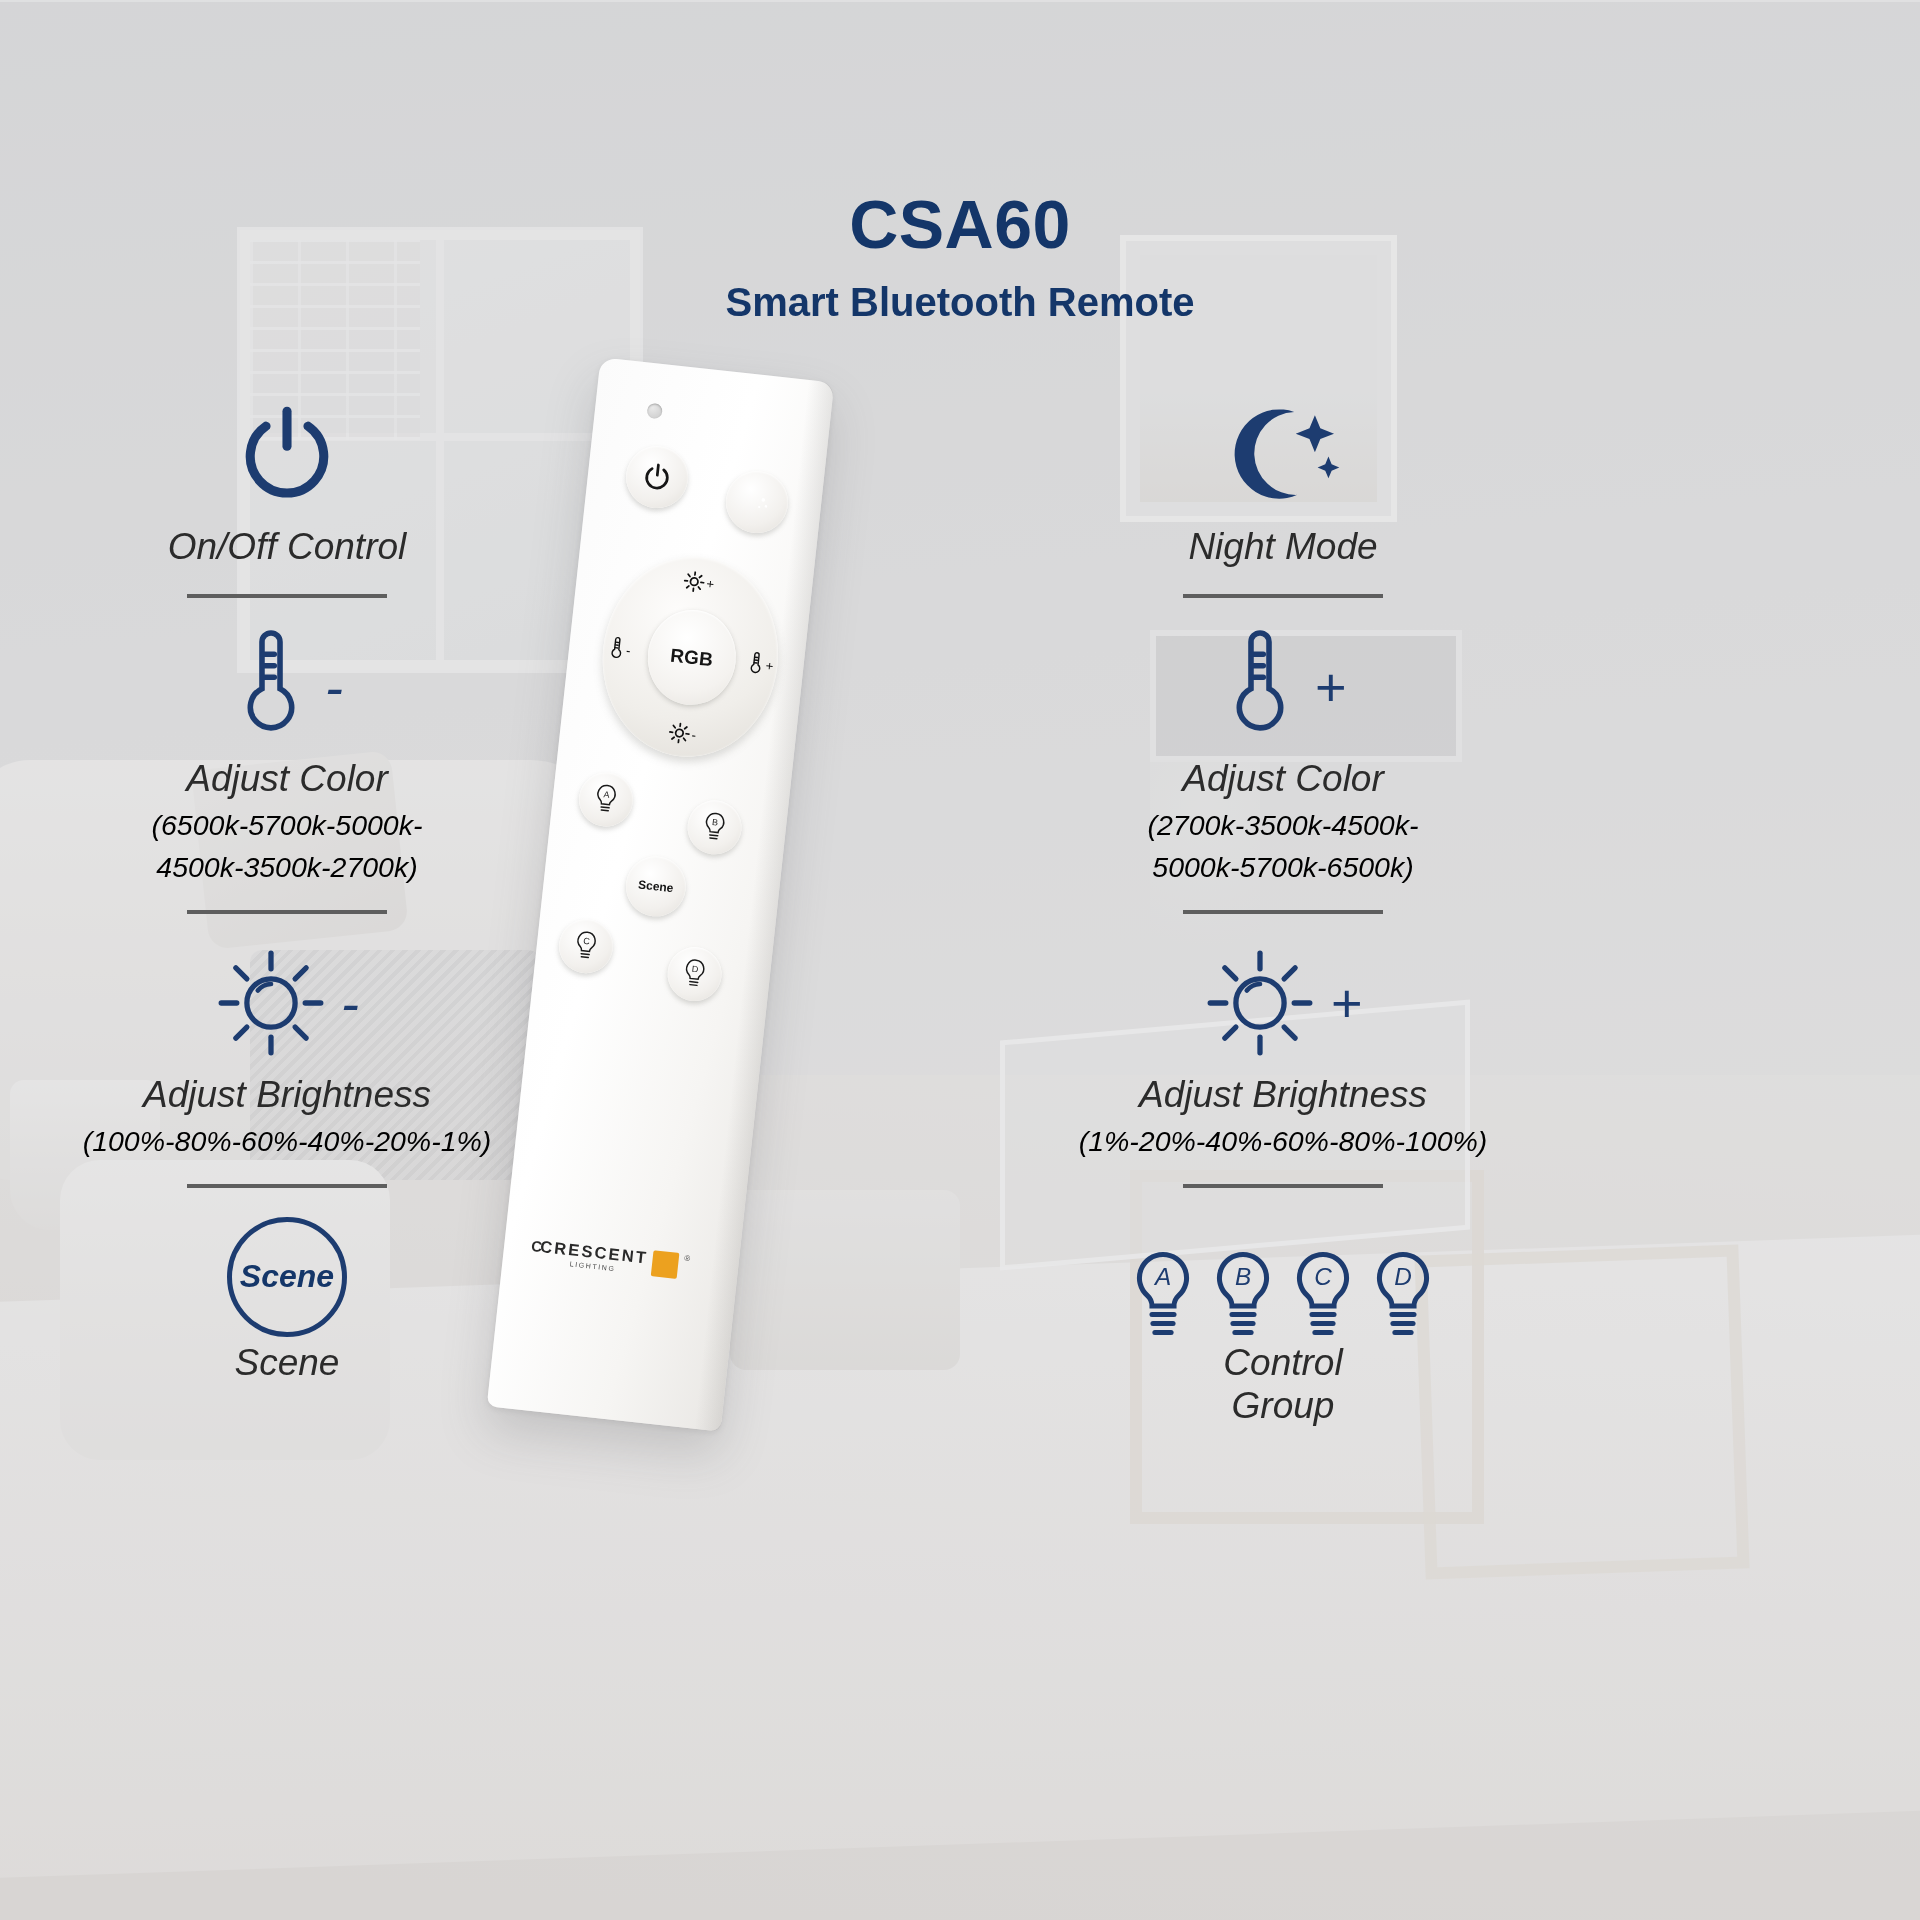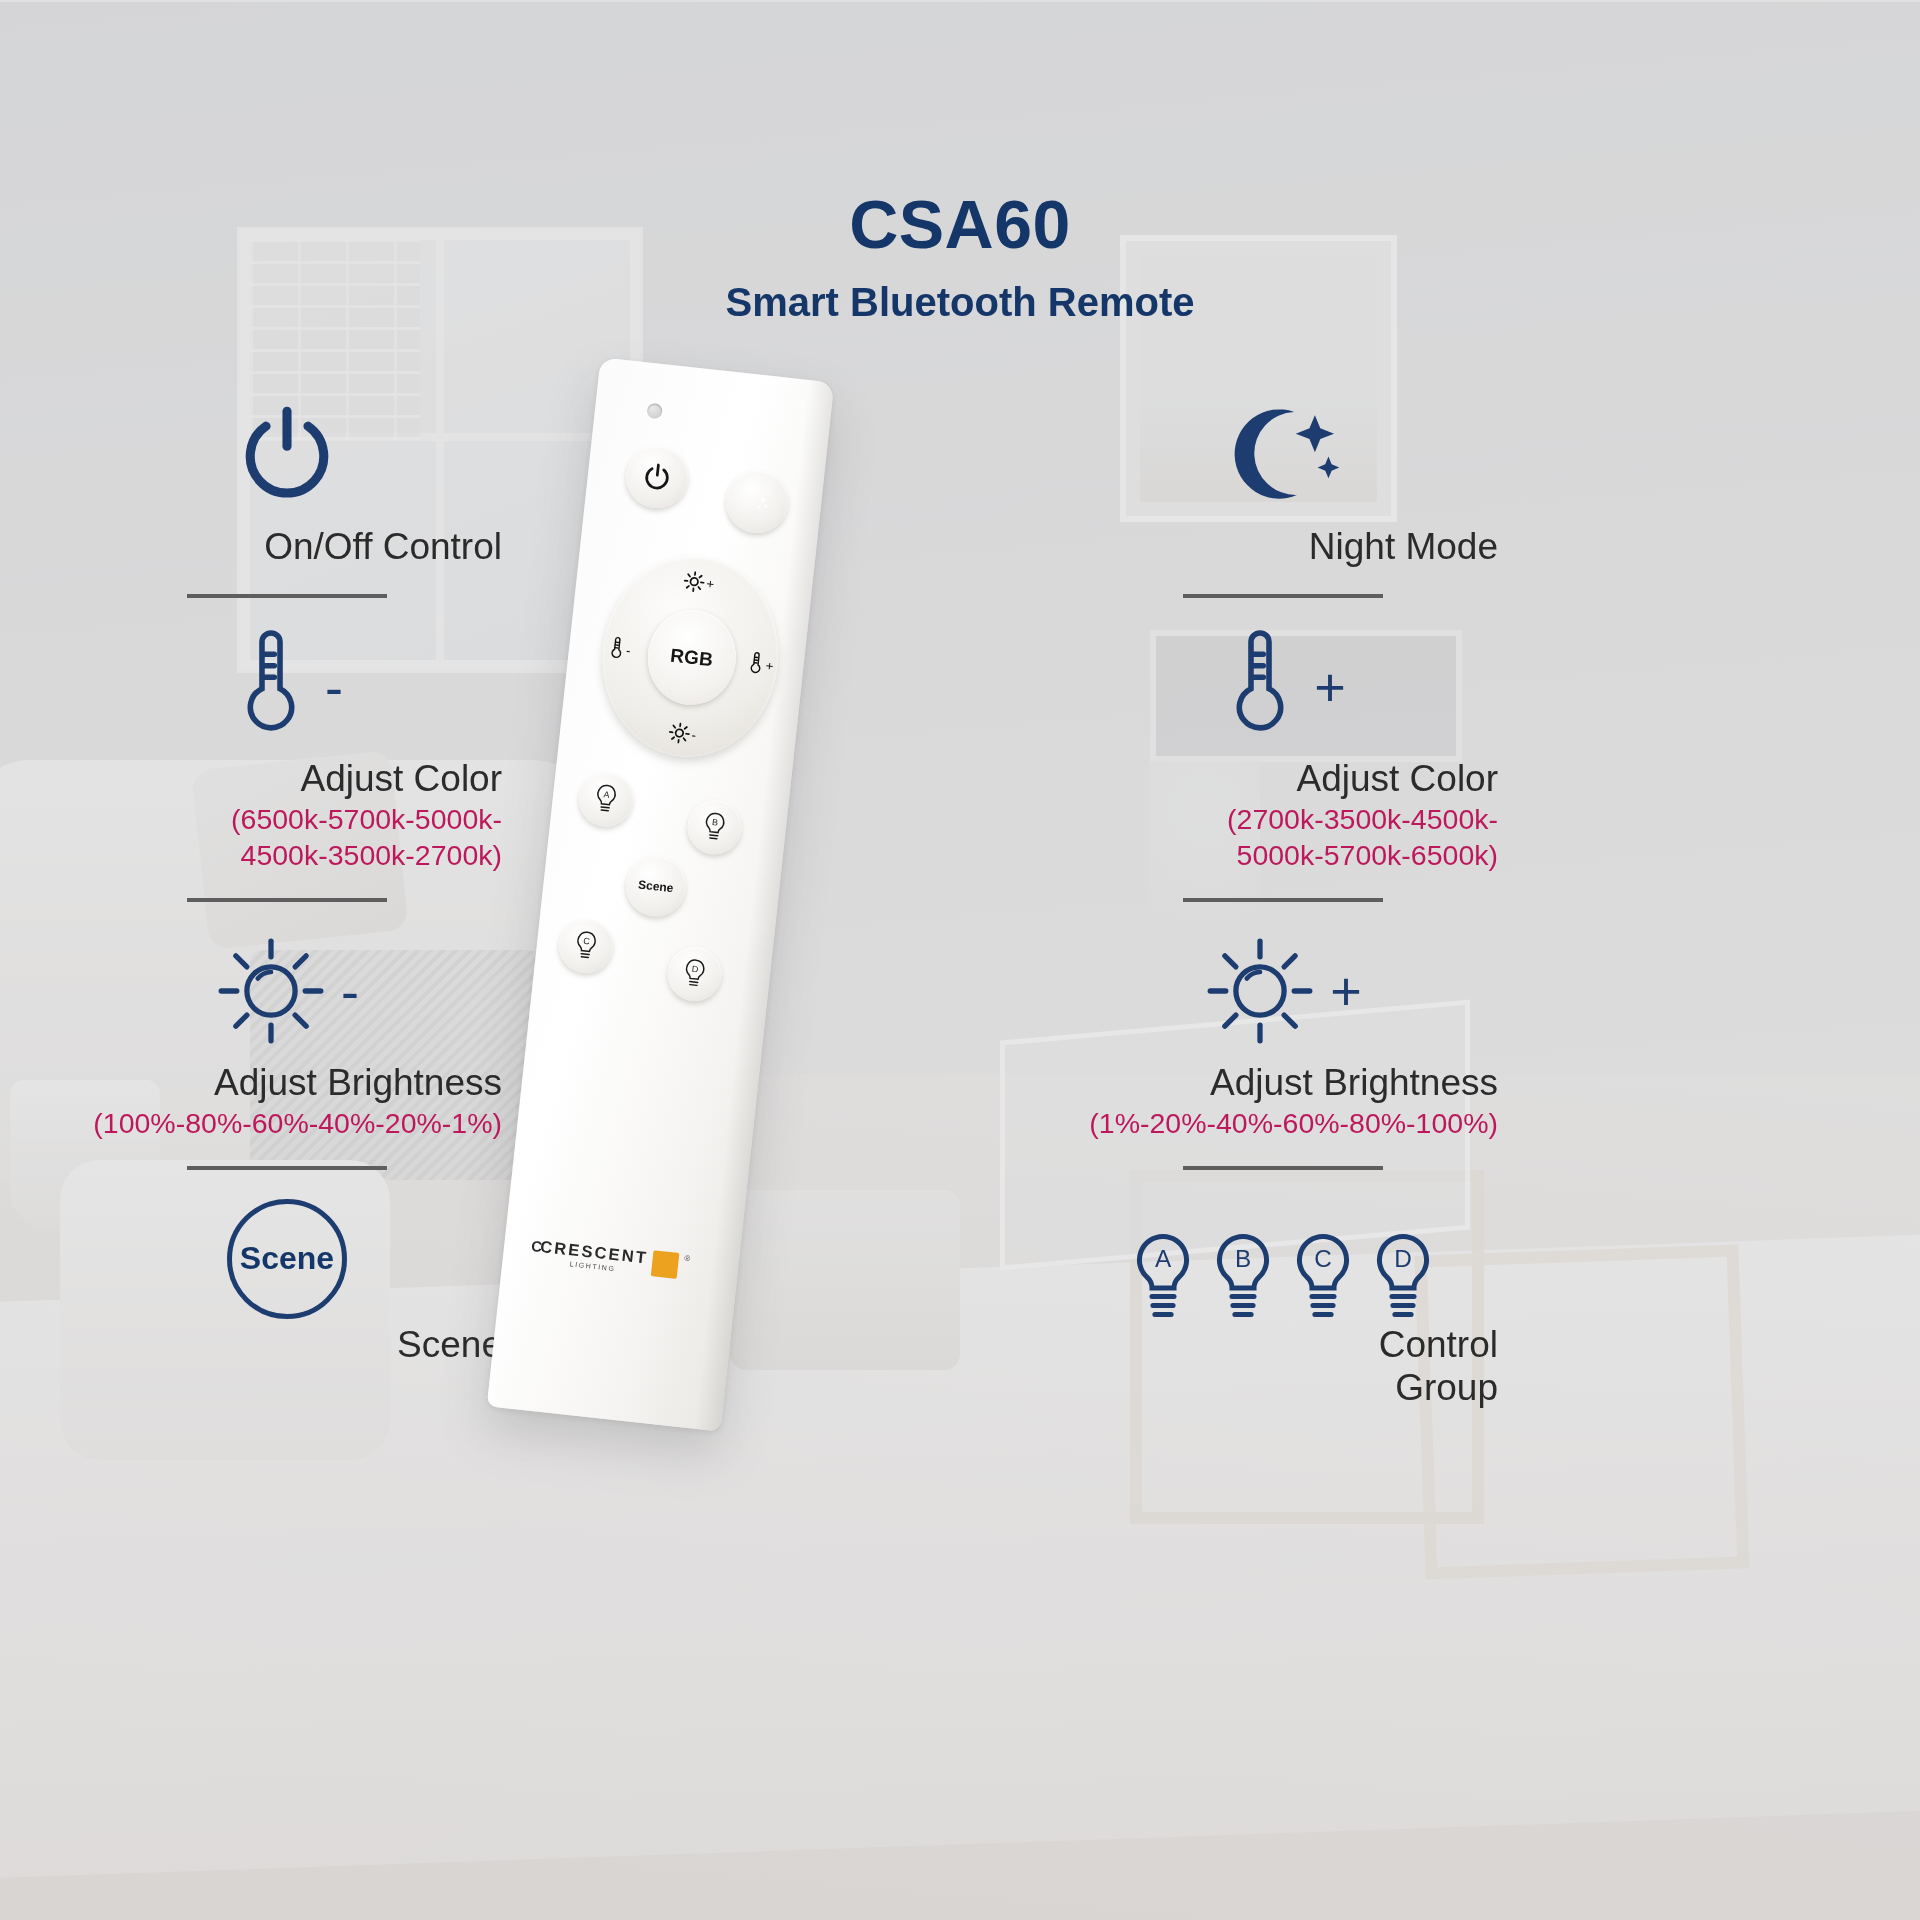--- a/index.html
+++ b/index.html
@@ -56,29 +56,29 @@
   #bg .ottoman{position:absolute;left:730px;top:1190px;width:230px;height:180px;border-radius:16px;
       background:linear-gradient(180deg,#eceae7,#dfdcd7);}
   #bg .veil{position:absolute;inset:0;background:rgba(214,215,216,.52);}
 
   
   #hdr{position:absolute;left:0;top:190px;width:100%;text-align:center;}
   #title{font-size:68px;font-weight:700;color:#143669;letter-spacing:.5px;line-height:1;}
   #subtitle{margin-top:22px;font-size:40px;font-weight:700;color:#143669;}
 
   
-  .col{position:absolute;top:390px;width:430px;text-align:right;}
+  .col{position:absolute;top:390px;width:430px;text-align:center;font-style:italic;}
   #colL{left:72px;}
   #colR{left:1068px;}
 
   .feat{margin-bottom:4px;}
   .ficon{height:130px;display:flex;align-items:center;justify-content:center;color:#1d3c70;}
   .ficon svg{display:block;}
   .flabel{font-size:37px;color:#2b2b2b;line-height:1.13;margin-top:6px;}
-  .fsub{font-size:28.5px;color:#be185d;line-height:1.2;margin-top:2px;}
+  .fsub{font-size:28.5px;color:#000000;line-height:1.2;margin-top:8px;}
   .fsub2{font-size:37px;color:#2b2b2b;line-height:1.15;}
   .divider{width:200px;height:4px;background:#5e5e5e;margin:26px auto 24px;}
 
   .iconrow{display:flex;align-items:center;justify-content:center;gap:14px;}
   .sign{font-size:54px;font-weight:400;color:#1d3c70;line-height:.6;}
 
   .scenecircle{width:110px;height:110px;border:5px solid #1d3c70;border-radius:50%;
      display:flex;align-items:center;justify-content:center;
      font-size:32px;font-weight:700;color:#143669;}
 

